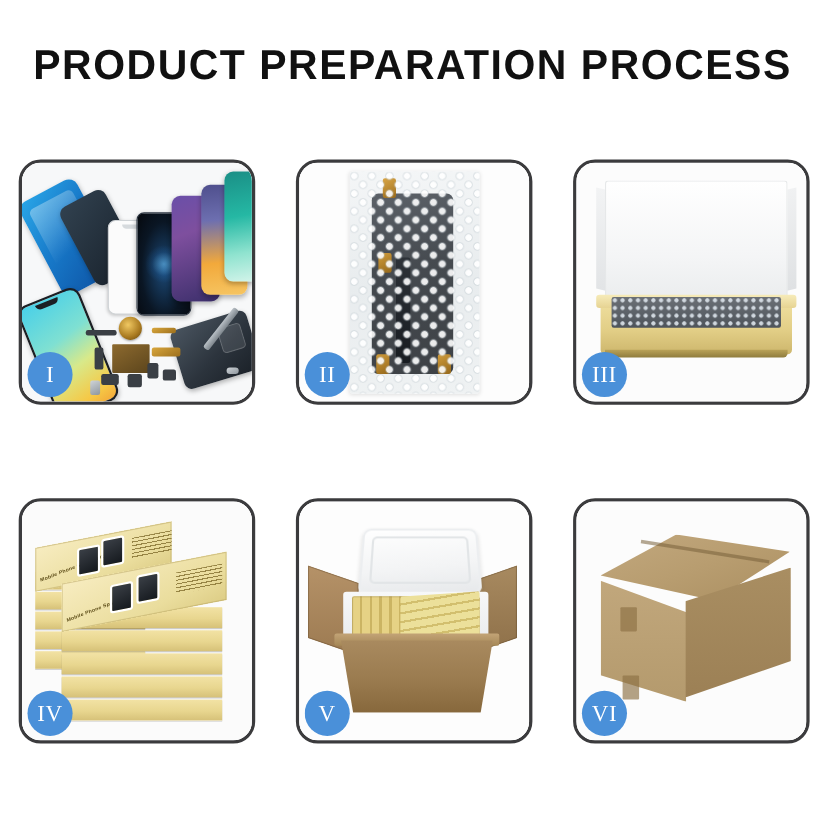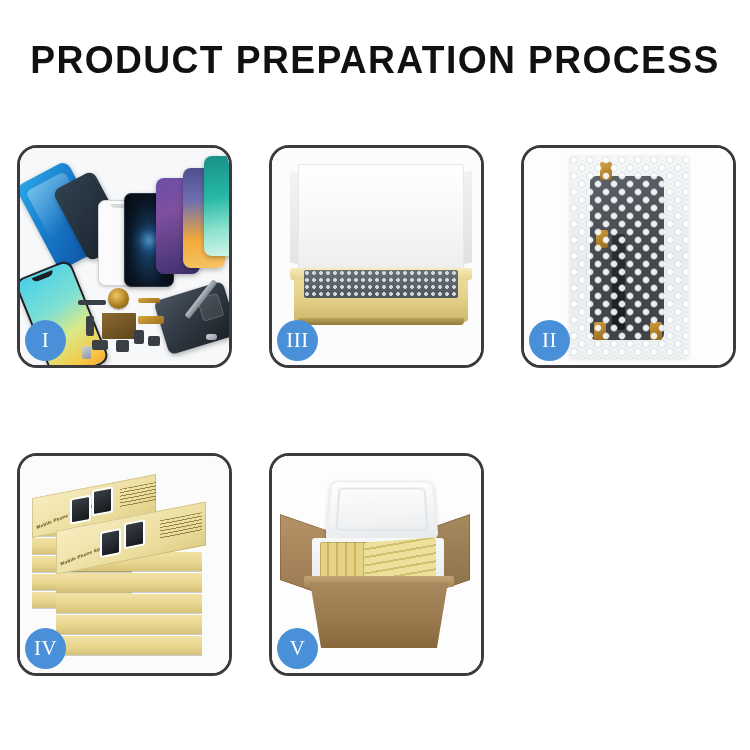--- a/index.html
+++ b/index.html
@@ -442,46 +442,46 @@
         <div class="part" style="left:114px; top:182px; width:10px; height:14px;"></div>
         <div class="part" style="left:128px; top:188px; width:12px; height:10px;"></div>
         <div class="screwdriver"></div>
         <div class="part silver" style="left:186px; top:186px; width:11px; height:6px; border-radius:3px;"></div>
       </div>
       <div class="badge">I</div>
     </div>
 
     <div class="panel">
       <div class="panel-art">
-        <div class="p3-bg"></div>
-        <div class="lid-left"></div>
-        <div class="lid-right"></div>
-        <div class="lid-back"></div>
-        <div class="box-tray"></div>
-        <div class="box-tray-lip"></div>
-        <div class="bubble-inside"></div>
-        <div class="box-shadow-strip"></div>
-      </div>
-      <div class="badge">III</div>
-    </div>
-
-    <div class="panel">
-      <div class="panel-art">
         <div class="p2-bg"></div>
         <div class="bubblebag">
           <div class="screen-in-bag"></div>
           <div class="flexcable"></div>
           <div class="goldtab" style="left:30px; top:6px;"></div>
           <div class="goldtab" style="left:26px; top:74px;"></div>
           <div class="goldtab" style="left:24px; top:166px;"></div>
           <div class="goldtab" style="left:80px; top:166px;"></div>
           <div class="bubbletex"></div>
         </div>
       </div>
       <div class="badge">II</div>
+    </div>
+
+    <div class="panel">
+      <div class="panel-art">
+        <div class="p3-bg"></div>
+        <div class="lid-left"></div>
+        <div class="lid-right"></div>
+        <div class="lid-back"></div>
+        <div class="box-tray"></div>
+        <div class="box-tray-lip"></div>
+        <div class="bubble-inside"></div>
+        <div class="box-shadow-strip"></div>
+      </div>
+      <div class="badge">III</div>
     </div>
 
     <div class="panel">
       <div class="panel-art">
         <div class="p4-bg"></div>
         <div class="stackwrap">
 
           <div class="sbox" style="left:4px; top:40px; width:100px; height:16px;"></div>
           <div class="sbox" style="left:4px; top:58px; width:100px; height:16px;"></div>
           <div class="sbox" style="left:4px; top:76px; width:100px; height:16px;"></div>
@@ -521,15 +521,27 @@
         <div class="foam-lid"></div>
         <div class="foam-tray"></div>
         <div class="yellowfill"></div>
         <div class="yellowfill2"></div>
         <div class="carton-rim"></div>
         <div class="carton-front"></div>
       </div>
       <div class="badge">V</div>
     </div>
 
+    <div class="panel">
+      <div class="panel-art">
+        <div class="p6-bg"></div>
+        <div class="c-top"></div>
+        <div class="c-left"></div>
+        <div class="c-right"></div>
+        <div class="c-seam"></div>
+        <div class="c-tape" style="left:40px; top:96px;"></div>
+        <div class="c-tape" style="left:42px; top:158px;"></div>
+      </div>
+      <div class="badge">VI</div>
+    </div>
 
   </div>
 </div>
 
 </body></html>

